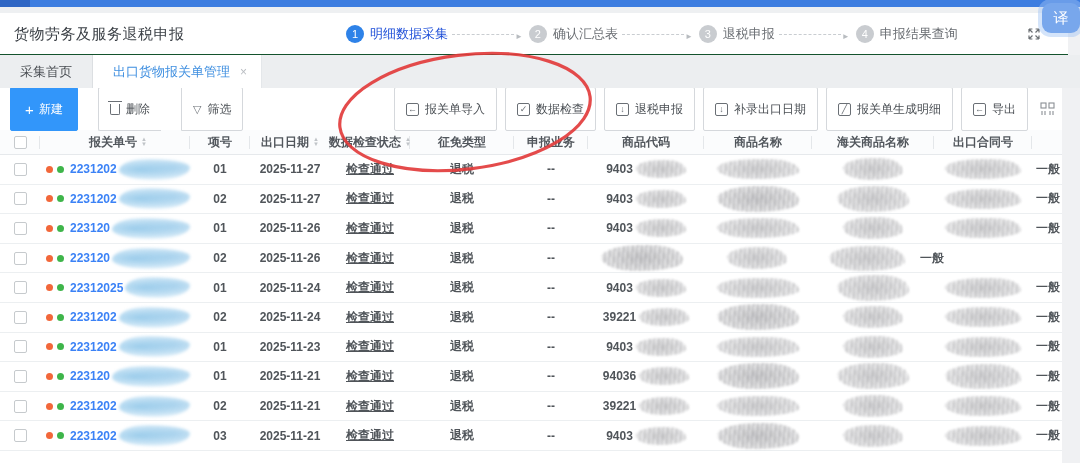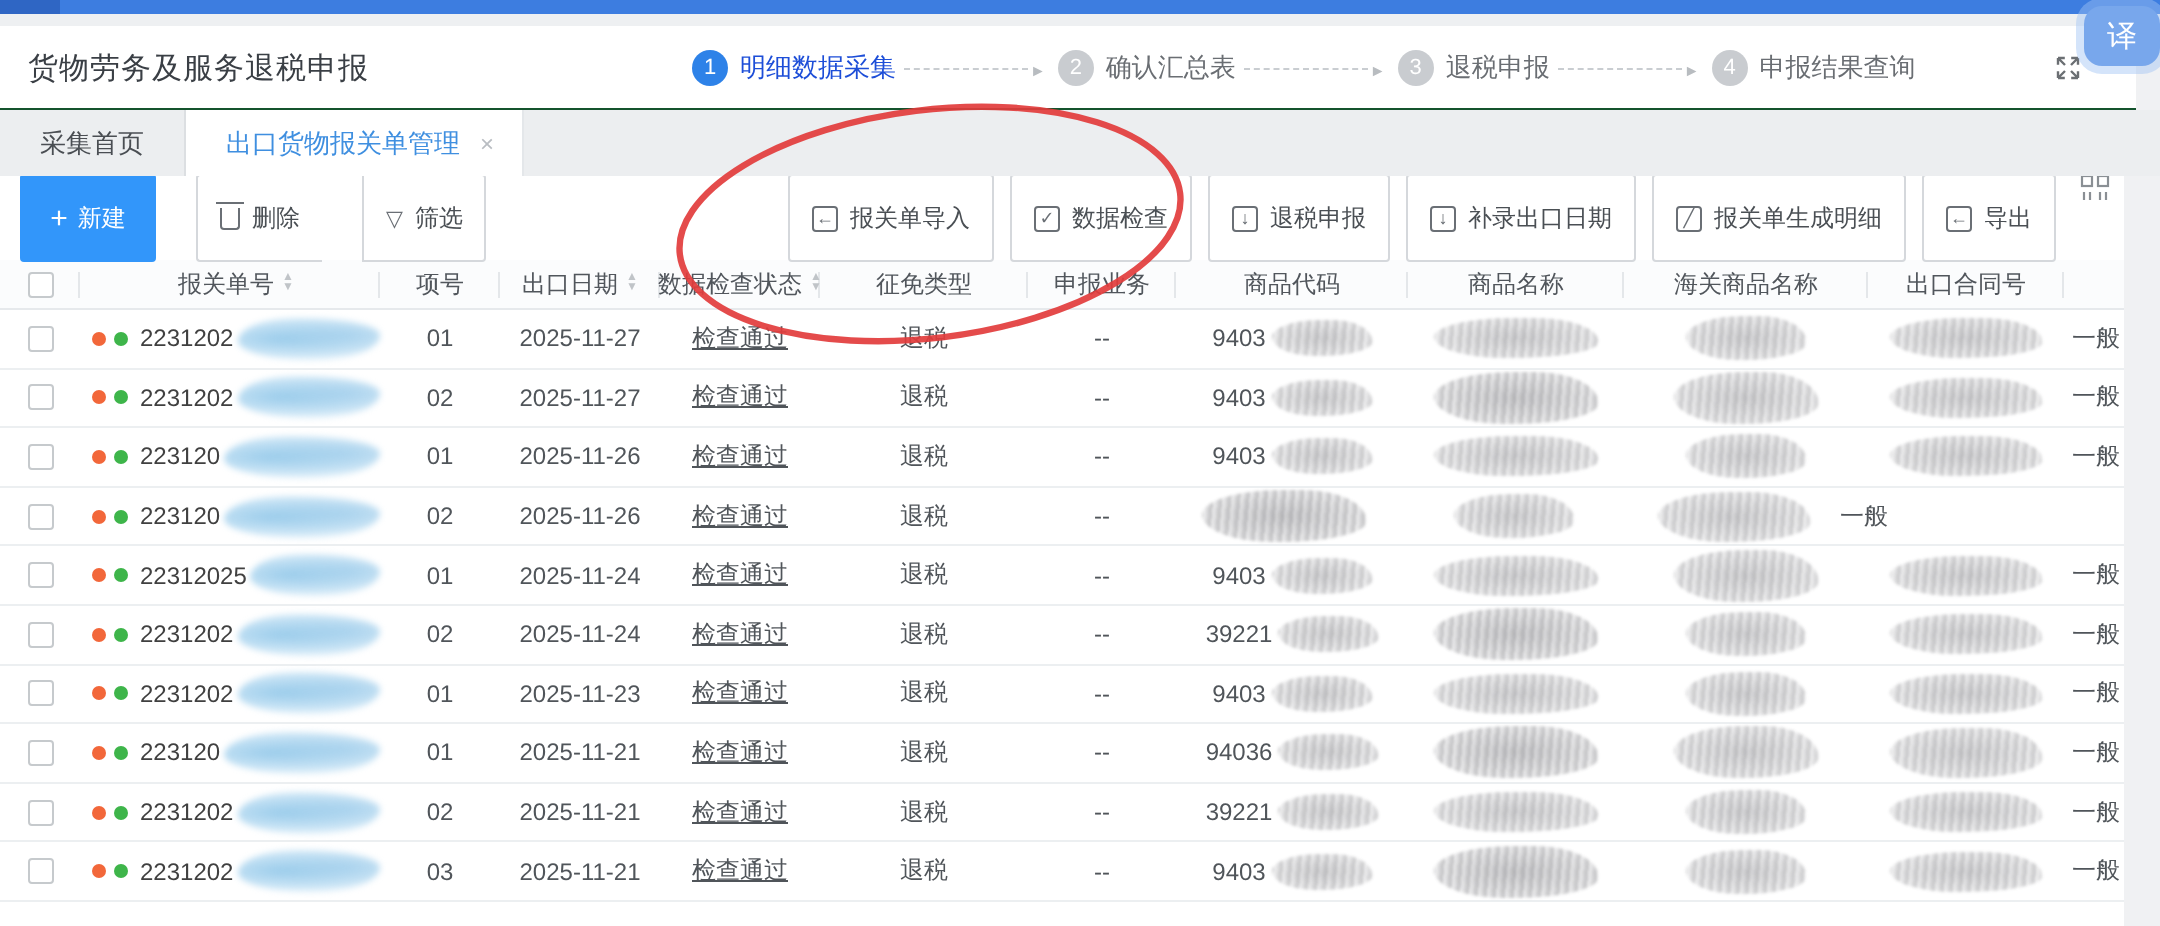--- a/index.html
+++ b/index.html
@@ -45,40 +45,40 @@
 
   .toolbar { height:28px; margin-top:7px; display:flex; align-items:center; padding:0 6px 0 10px; }
   .btn { height:44px; display:inline-flex; align-items:center; justify-content:center; font-size:12px;
          color:#4a4f54; background:#fff; border:1px solid #d5d8dc; border-radius:2px; padding:0 11px;
          cursor:pointer; white-space:nowrap; }
   .btn-primary { background:#3296fa; border-color:#3296fa; color:#fff; width:68px; }
   .btn-group { display:inline-flex; margin-left:20px;gap:20px; }
   .btn-group .btn { border-radius:0; }
   .btn-group .btn:first-child { border-radius:2px 0 0 2px; border-right:none; }
   .btn-group .btn:last-child { border-radius:0 2px 2px 0; }
-  .toolbar-right { margin-left:auto; display:flex; gap:8px; }
+  .toolbar-right { margin-left:auto; display:flex; align-items:center; gap:8px; }
 
   
   .plus-ic::before { content:"+"; font-size:15px; margin-right:5px; line-height:1; }
   .trash-ic { width:10px; height:11px; border:1px solid #6a6f75; border-top:none; border-radius:0 0 2px 2px;
               position:relative; margin-right:6px; display:inline-block; }
   .trash-ic::before { content:""; position:absolute; top:-3px; left:-3px; right:-3px; height:1.5px; background:#6a6f75; }
   .funnel-ic::before { content:"▽"; font-size:11px; color:#6a6f75; margin-right:6px; }
   .boxic { width:13px; height:13px; border:1px solid #6a6f75; border-radius:2px; margin-right:6px;
            display:inline-flex; align-items:center; justify-content:center; font-size:9px; color:#6a6f75; flex:none; }
   .ic-import::before { content:"←"; }
   .ic-check::before  { content:"✓"; }
   .ic-down::before   { content:"↓"; }
   .ic-gen::before    { content:"╱"; }
   .ic-export::before { content:"←"; }
 
   .colset-icon { width:16px; height:14px; margin-left:4px; cursor:pointer; }
 
   
-  .tbl { margin-top:7px; }
+  .tbl { margin-top:7px;font-weight:bold; }
   .thead, .tr { display:flex; align-items:center; }
   .thead { height:25px; background:#fbfcfd; border-bottom:1px solid #e6e9ec; }
   .th { font-size:12px; color:#51565c; display:flex; align-items:center; justify-content:center;
         overflow:visible; white-space:nowrap; flex:none;
         background:linear-gradient(#e4e7ea,#e4e7ea) right center/1px 13px no-repeat; }
   .sort { display:inline-flex; flex-direction:column; margin-left:4px; line-height:4px; cursor:pointer; }
   .sort i { font-style:normal; font-size:6px; color:#c0c4c8; height:5px; }
 
   .tr { height:29.6px; border-bottom:1px solid #eceff1; }
   .td { font-size:12px; color:#50555a; display:flex; align-items:center; justify-content:center;
@@ -94,21 +94,21 @@
   .c-code     { width:116px; }
   .c-name     { width:108px; }
   .c-customs  { width:122px; }
   .c-contract { width:98px; }
   .c-trade    { width:66px; justify-content:flex-start; padding-left:4px; }
 
   .cb { width:13px; height:13px; border:1px solid #c6cacd; border-radius:2px; background:#fff; cursor:pointer; }
   .dot { width:7px; height:7px; border-radius:50%; display:inline-block; flex:none; }
   .dot-orange { background:#f2673a; margin-right:4px; }
   .dot-green  { background:#3eb54a; margin-right:6px; }
-  .decl-link { color:#404040; cursor:pointer; }
+  .decl-link { color:#3b82f6; cursor:pointer; }
   .status-link { text-decoration:underline; cursor:pointer; }
 
   
   .smudge-blue { display:inline-block; width:80px; height:21px; margin-left:2px; vertical-align:middle;
       border-radius:45% 60% 50% 55%/60% 45% 65% 50%;
       background:radial-gradient(ellipse at 30% 50%, rgba(138,196,232,.8), rgba(168,212,240,.5) 60%, rgba(195,228,246,.2) 85%, transparent),
                  radial-gradient(ellipse at 78% 40%, rgba(118,180,222,.55), transparent 70%);
       filter:blur(1.5px); }
   .smudge-gray { display:inline-block; width:70px; height:20px; vertical-align:middle;
       border-radius:50% 40% 55% 45%/50% 60% 40% 55%;

